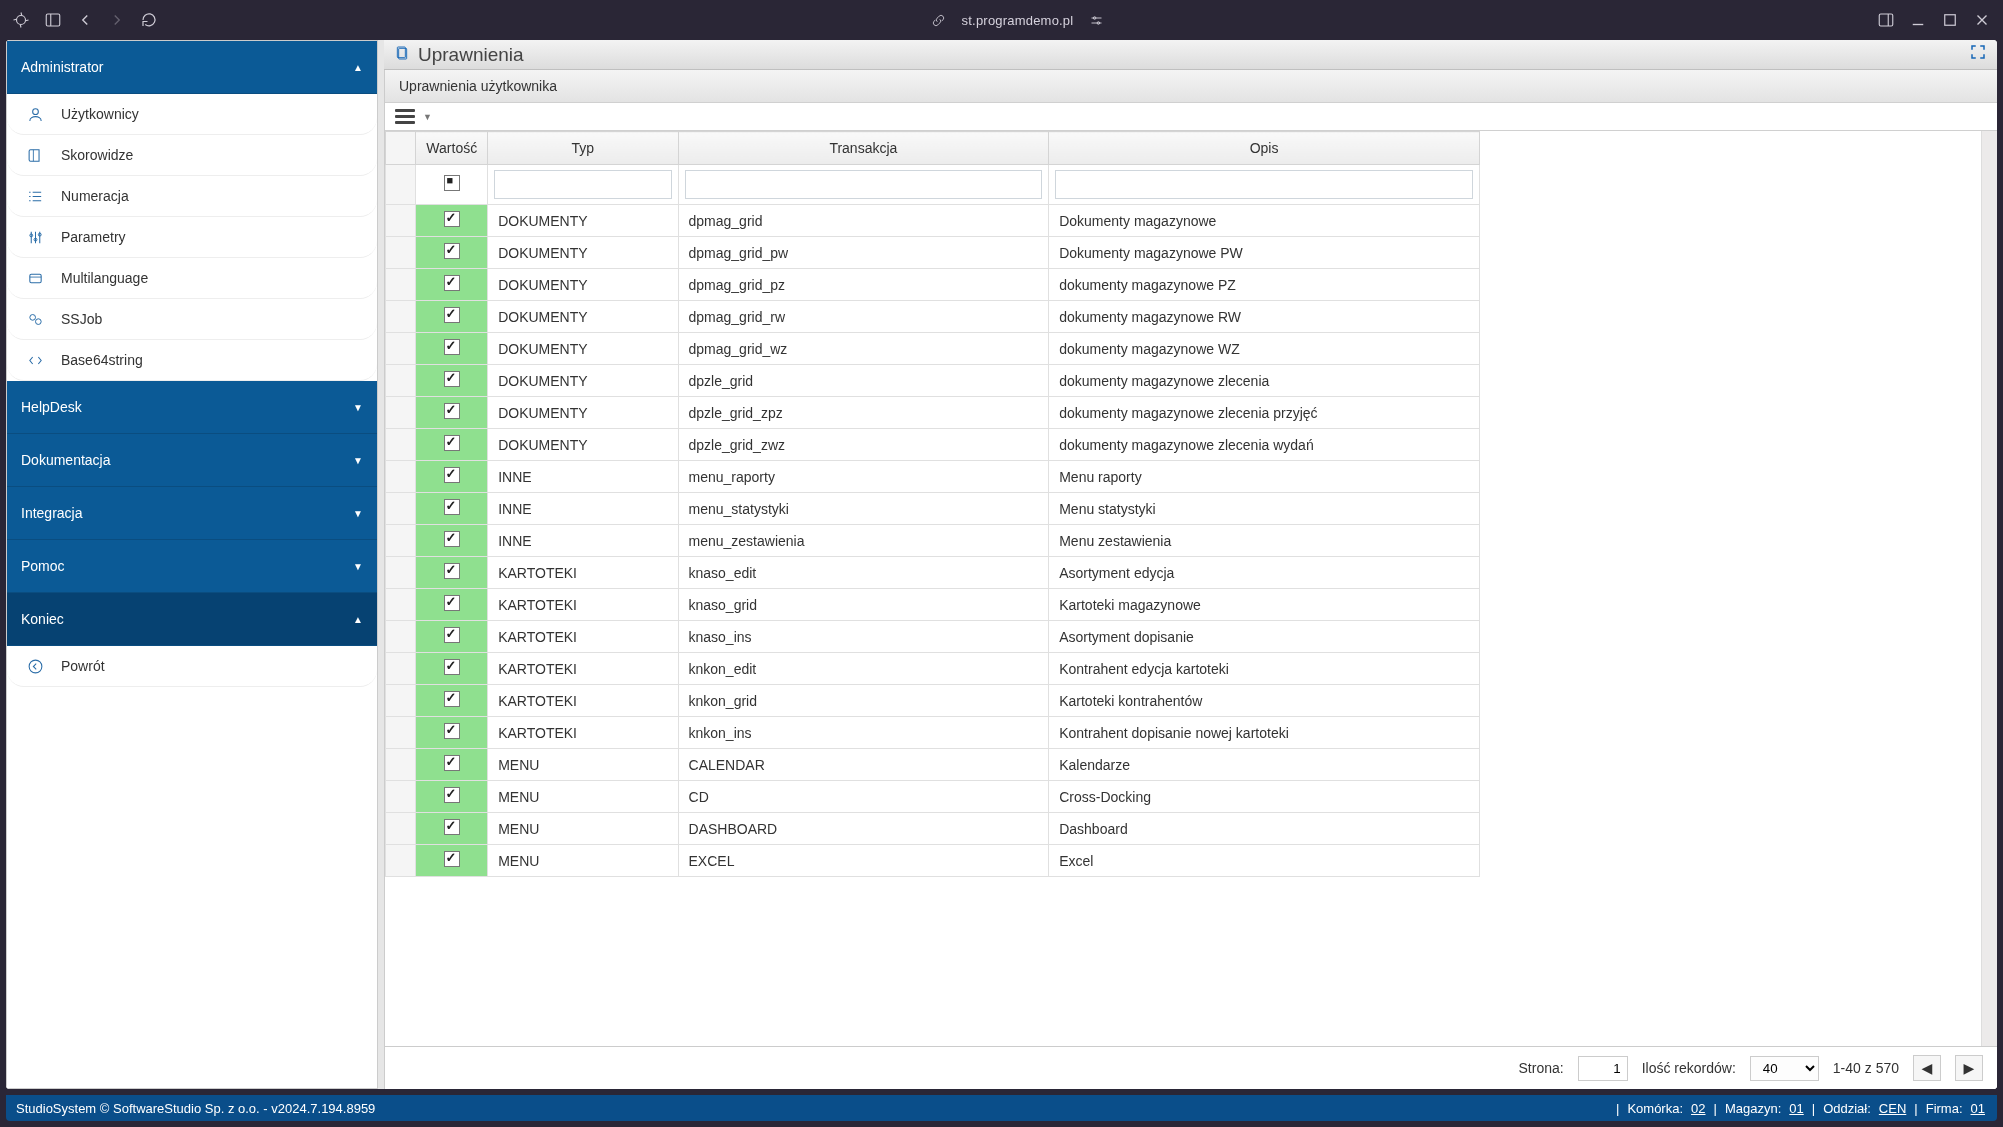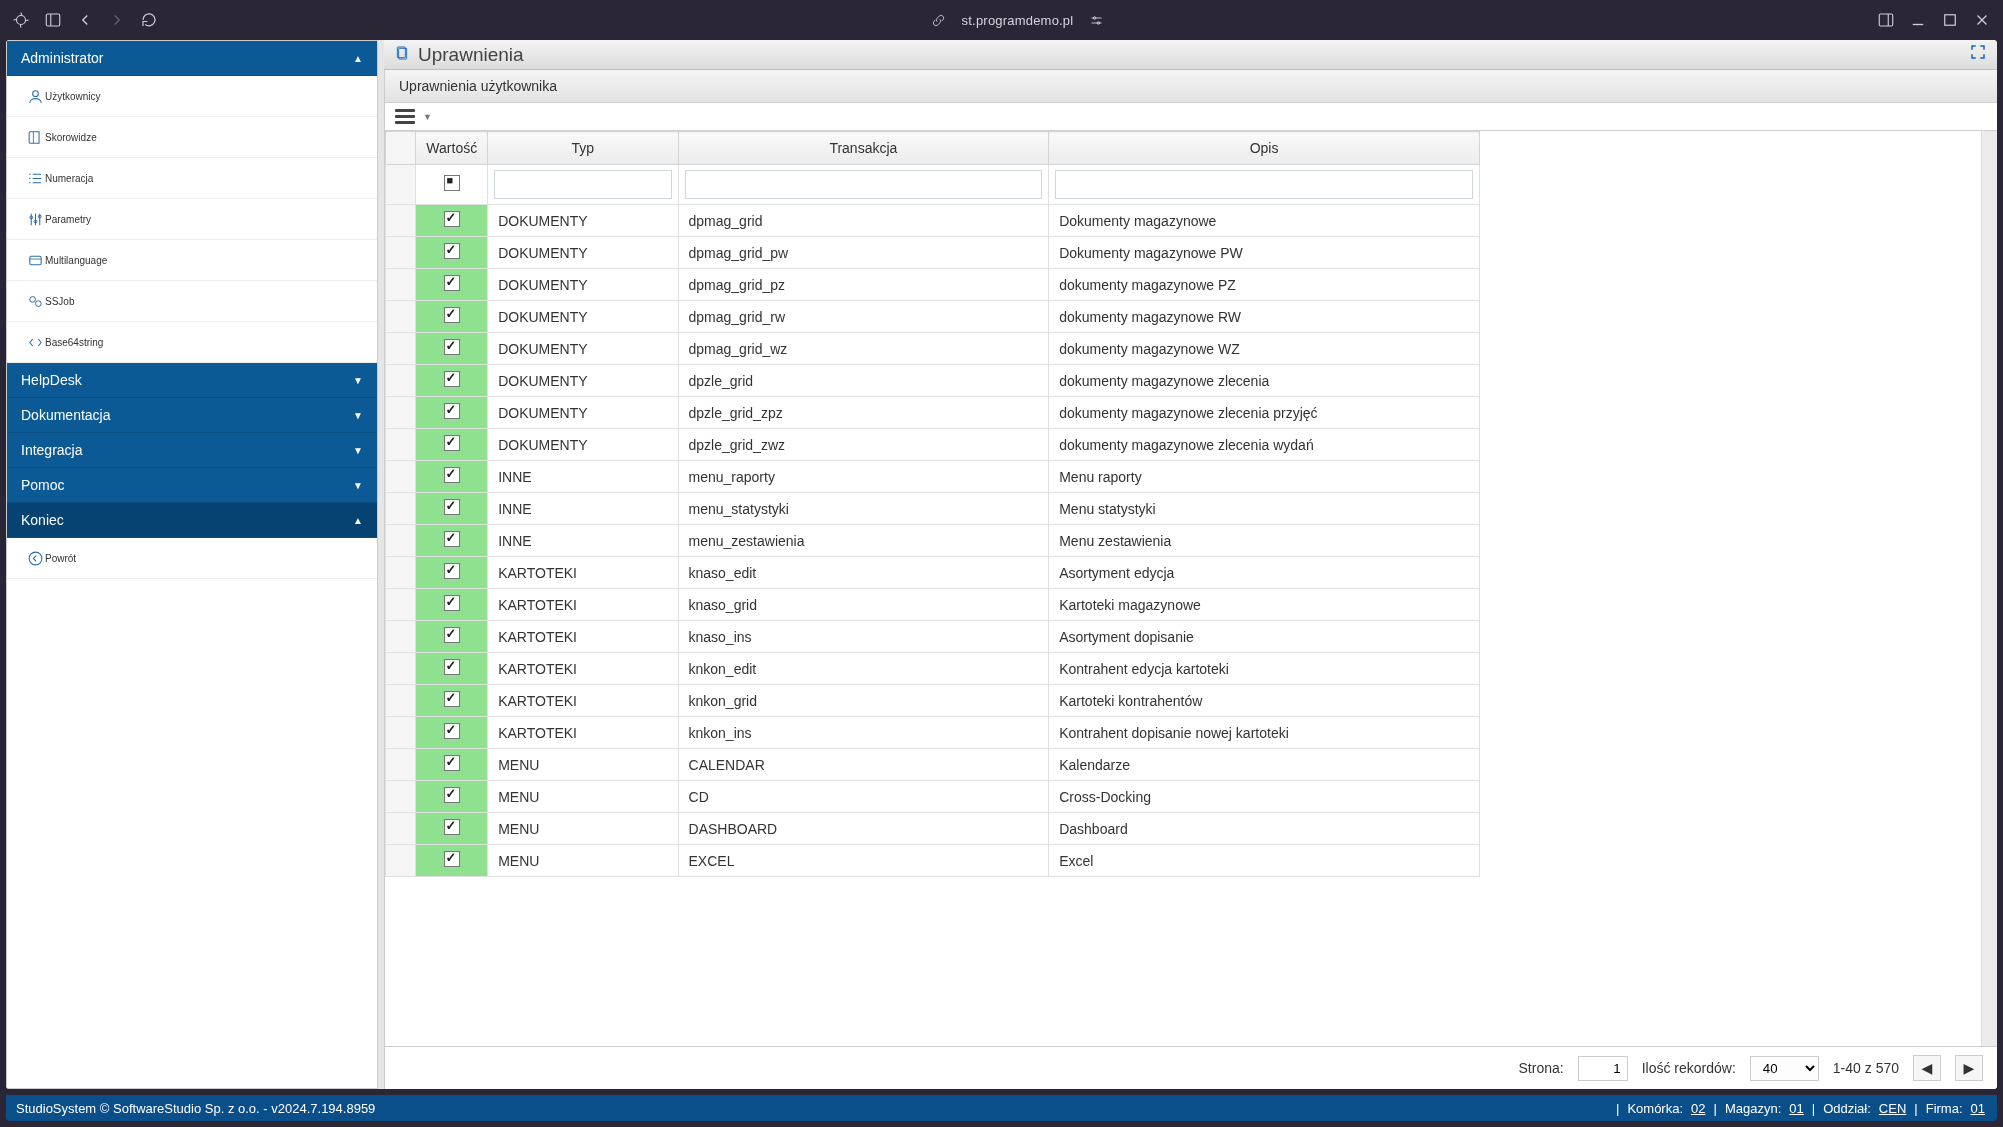--- a/index.html
+++ b/index.html
@@ -47,39 +47,40 @@
   width: 372px;
   background: #fff;
   border: 1px solid #ccc;
   display:flex;
   flex-direction:column;
   margin: 0 6px 0 0;
 }
 .side-section-header {
   background: #0b5a96;
   color:#fff;
-  padding: 9px 14px;
+  padding: 18px 14px;
   font-size: 14px;
   display:flex;
   align-items:center;
   justify-content:space-between;
   cursor:pointer;
   border-bottom:1px solid #0a4d80;
 }
 .side-section-header.dark { background:#064272; }
 .side-section-header .caret { font-size:10px; }
 .side-item {
   padding: 10px 14px 10px 18px;
   display:flex;
   align-items:center;
-  gap:0;
+  gap:16px;
   color:#333;
-  font-size:10px;
+  font-size:14px;
   cursor:pointer;
   border-bottom:1px solid #eee;
+  border-radius:17px;
 }
 .side-item .icn { width:20px; height:20px; display:inline-flex; align-items:center; justify-content:center; color:#2b6da8; }
 .side-item .icn svg { stroke:#2b6da8; fill:none; }
 
 .content { flex:1; display:flex; flex-direction:column; background:#e0e0e0; overflow:hidden; }
 .content-titlebar {
   height:30px; display:flex; align-items:center;
   background: linear-gradient(#f3f3f3,#dcdcdc);
   border-bottom:1px solid #bfbfbf;
   padding:0 10px;

